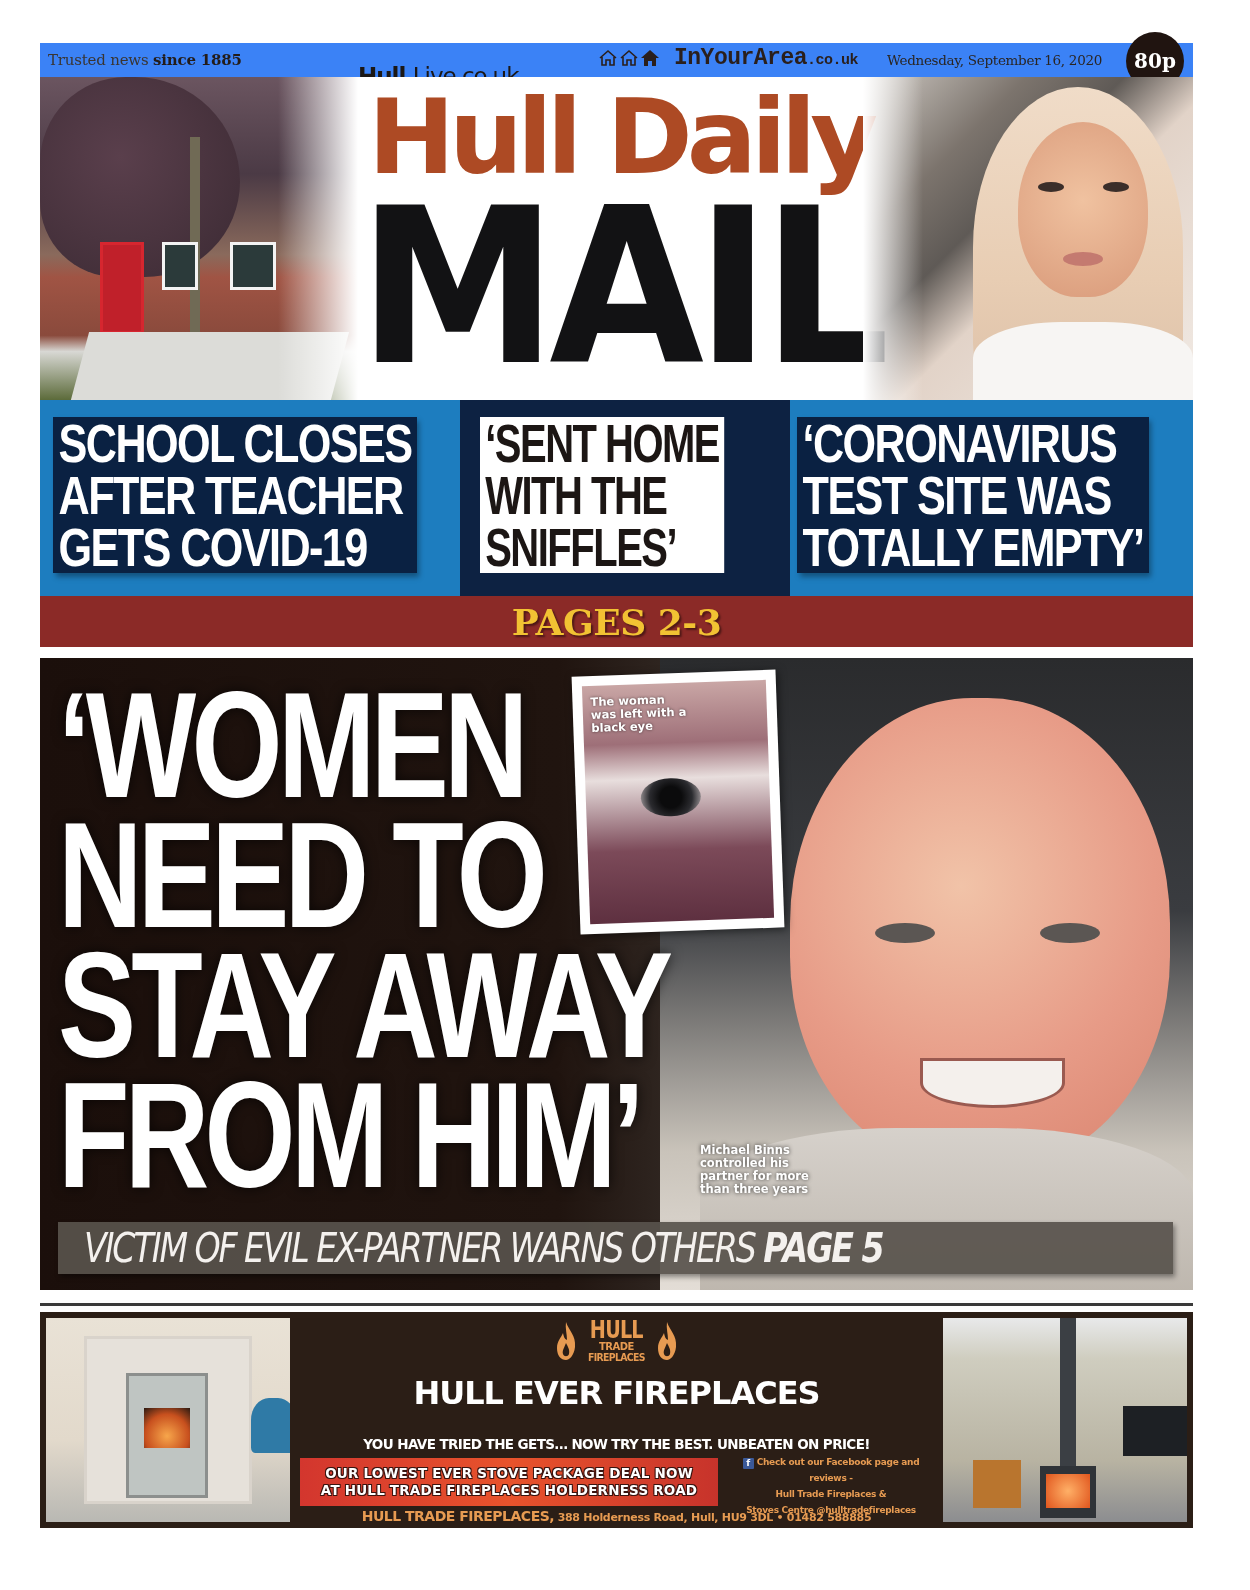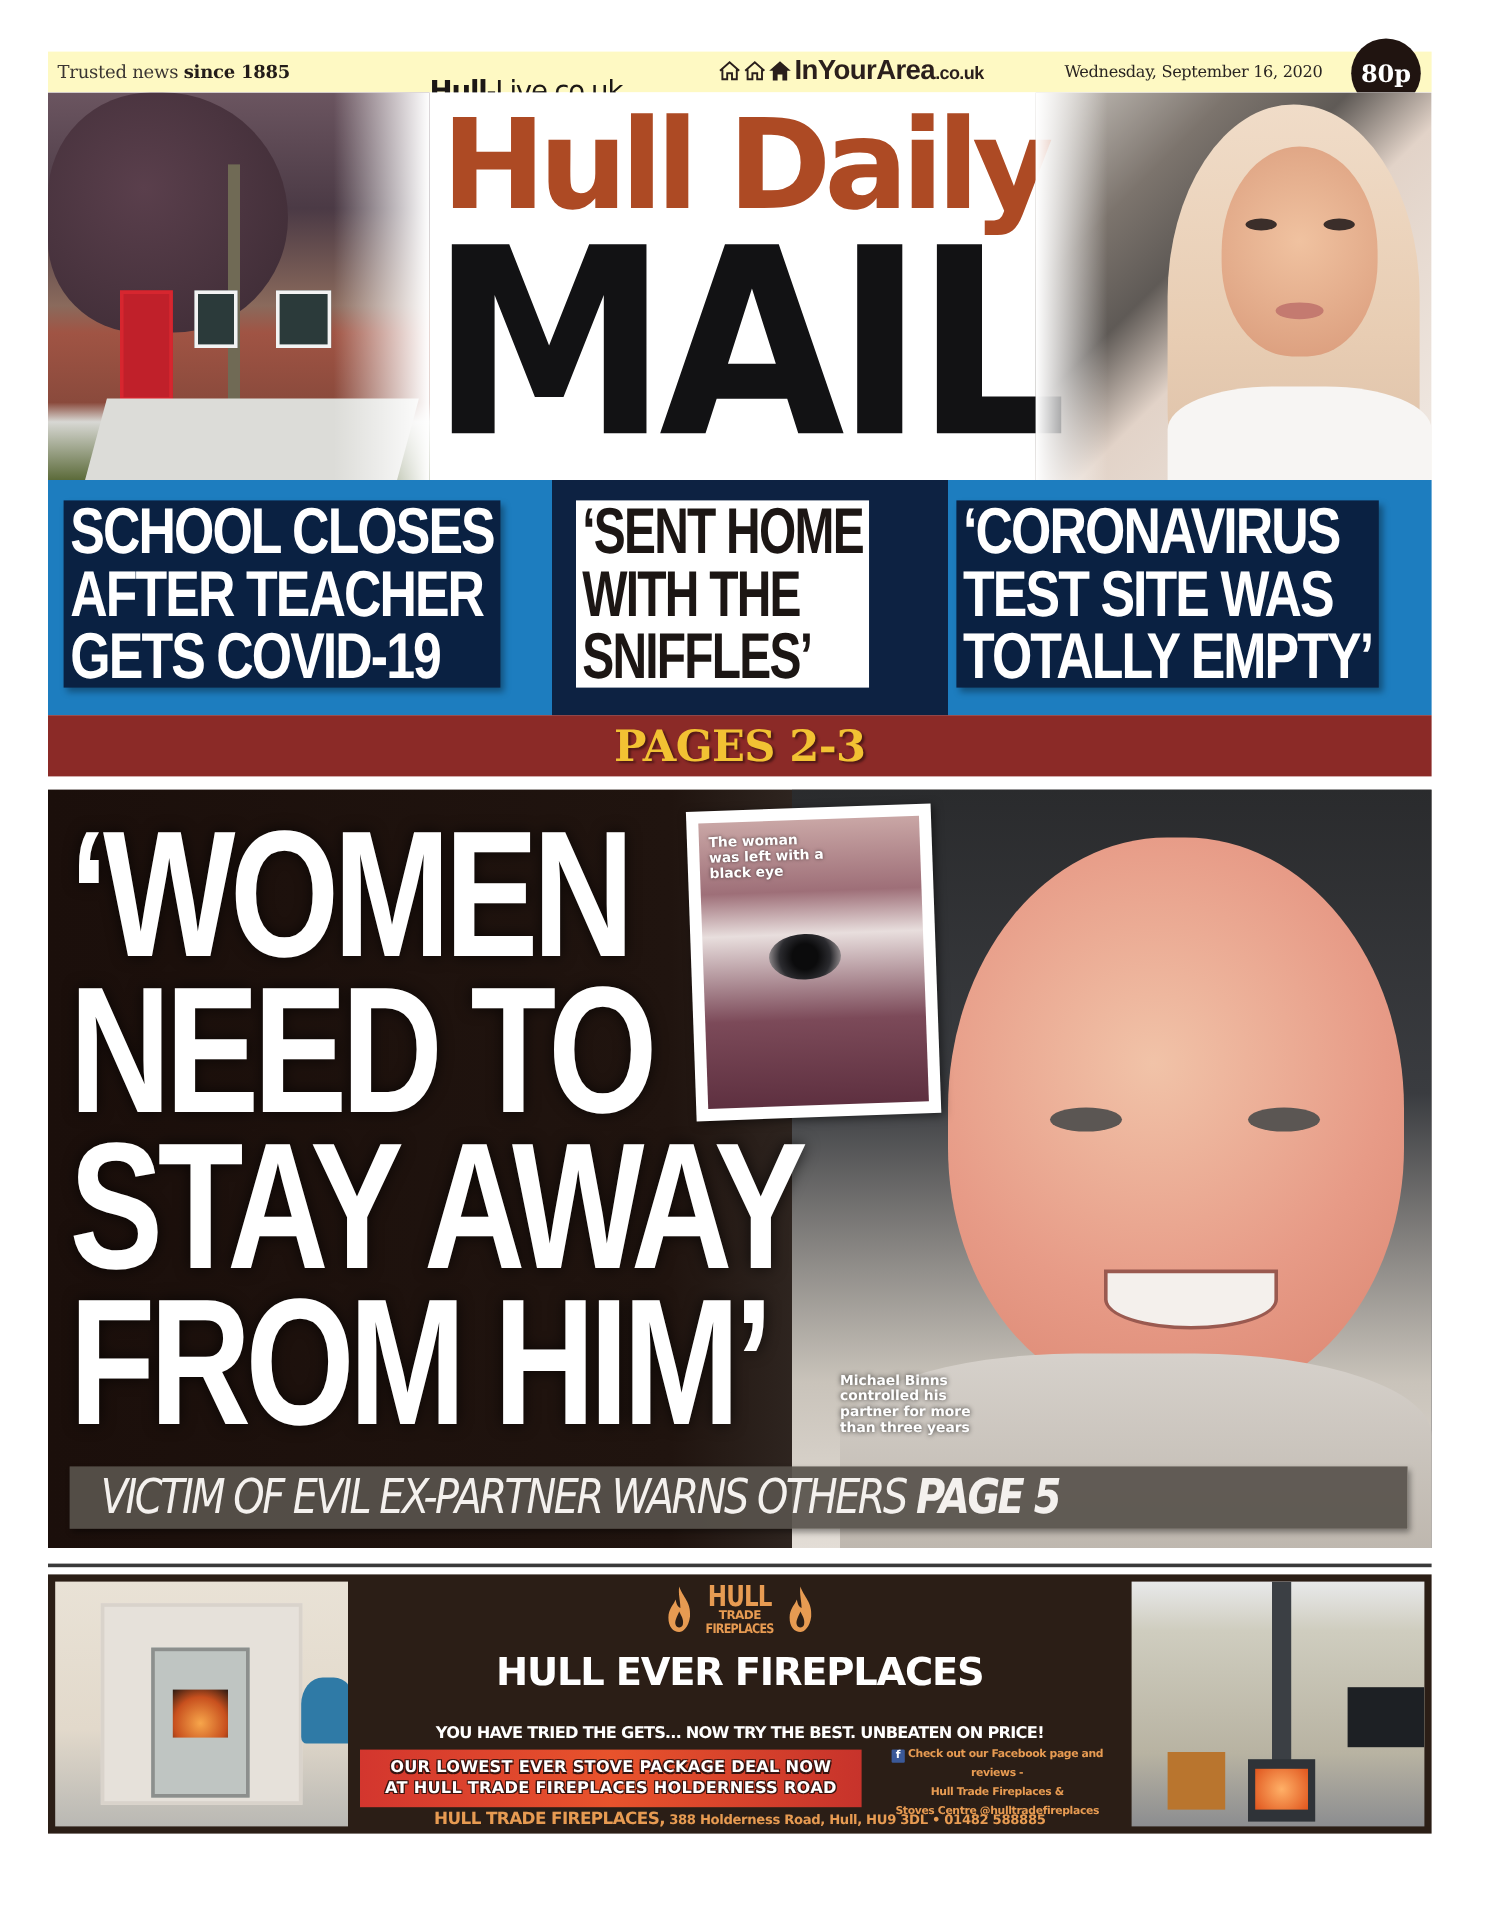--- a/index.html
+++ b/index.html
@@ -1,28 +1,28 @@
 <!DOCTYPE html>
 <html><head>
 <meta charset="utf-8">
 <style>
   * { box-sizing: border-box; margin: 0; padding: 0; }
   html, body { width: 1250px; height: 1590px; background: #ffffff; overflow: hidden; }
   body { position: relative; font-family: "Liberation Sans", sans-serif; }
 
   
-  .top-strip { position: absolute; left: 40px; top: 43px; width: 1153px; height: 34px; background: #fef9c3; }
+  .top-strip { position: absolute; left: 40px; top: 43px; width: 1153px; height: 34px; background: #3b82f6; }
   .trusted { position: absolute; left: 8px; top: 8px; font-family: "DejaVu Serif", serif; font-size: 15px; color: #3a3532; letter-spacing: -0.2px; }
   .trusted b { font-weight: bold; color: #231c19; }
   .hulllive { position: absolute; left: 318px; top: 20px; font-family: "DejaVu Sans", sans-serif; font-size: 23px; color: #1b1715; letter-spacing: -1px; }
   .hulllive b { font-weight: bold; }
   .iya { position: absolute; left: 558px; top: 2px; display: flex; align-items: center; gap: 2px; }
   .iya .houses { display: flex; gap: 1px; }
   .iya .houses svg { width: 20px; height: 20px; }
-  .iya .brand { font-family: Liberation Sans, sans-serif; font-weight: bold; font-size: 23px; color: #2a1f1c; letter-spacing: -0.5px; margin-left: 0; }
+  .iya .brand { font-family: Liberation Mono, monospace; font-weight: bold; font-size: 23px; color: #2a1f1c; letter-spacing: -0.5px; margin-left: 12px; }
   .iya .brand small { font-size: 15px; font-weight: bold; }
   .dateline { position: absolute; left: 847px; top: 9px; font-family: "DejaVu Serif", serif; font-size: 13.5px; color: #2a2522; letter-spacing: -0.3px; }
   .price { position: absolute; left: 1086px; top: -11px; width: 58px; height: 58px; border-radius: 50%; background: #201410; color: #fff; font-family: "DejaVu Serif", serif; font-weight: bold; font-size: 20px; display: flex; align-items: center; justify-content: center; }
 
   
   .masthead { position: absolute; left: 40px; top: 77px; width: 1153px; height: 323px; background: #fff; overflow: hidden; }
   .photo-school { position: absolute; left: 0; top: 0; width: 318px; height: 323px;
     background: linear-gradient(180deg, #6b5560 0%, #4b3a45 30%, #8a6a5c 55%, #a05444 62%, #8a4a3c 80%, #d8d8d4 85%, #5c6b3a 100%); }
   .photo-school::after { content: ""; position: absolute; right: 0; top: 0; width: 80px; height: 100%; background: linear-gradient(90deg, rgba(255,255,255,0), #ffffff); }
   .school-door { position: absolute; left: 60px; top: 165px; width: 44px; height: 92px; background: #c0202a; border: 3px solid #d6262f; }

